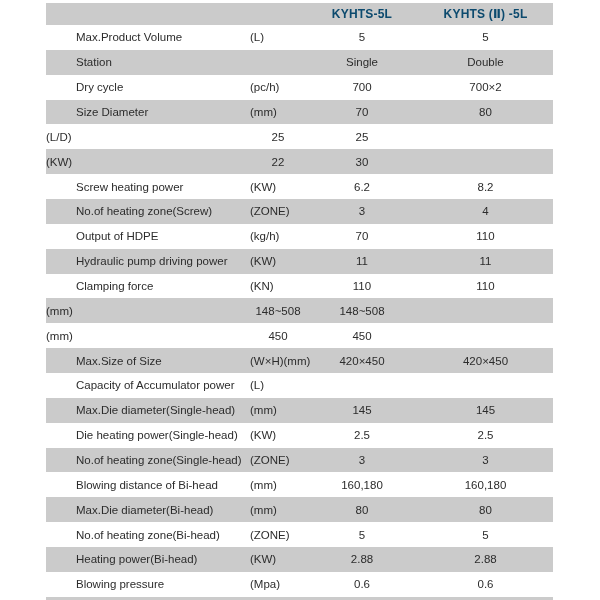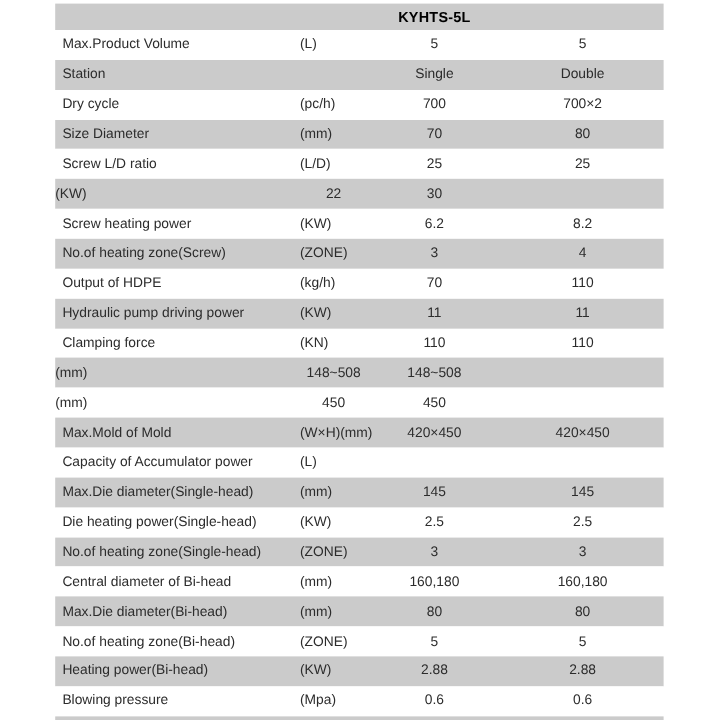--- a/index.html
+++ b/index.html
@@ -16,38 +16,39 @@
   .row{
     display:grid;
     grid-template-columns:204px 56px 112px 135px;
     align-items:center;
     height:24.87px;
     background:var(--plain,#ffffff);
     font-size:11.5px;
   }
   .row.shade{background:var(--shade,#cbcbcb);}
   .row.header{height:22px;background:var(--shade,#cbcbcb);}
-  .c1{padding-left:6px;text-align:left;white-space:nowrap;}
+  .c1{padding-left:6px;text-align:left;white-space:nowrap;margin-left:24px;}
   .c2{text-align:left;white-space:nowrap;}
   .c3,.c4{text-align:center;white-space:nowrap;}
-  .model{font-weight:700;font-size:12px;color:#000000;letter-spacing:.2px;}
+  .model{font-weight:700;font-size:12px;color:#0c4a6e;letter-spacing:.2px;}
   .bottom-sliver{
     height:3px;background:var(--shade,#cbcbcb);
   }
 </style>
 </head>
 <body>
 
 <div class="page">
   <div class="spec-table">
 
     <div class="row header">
       <div class="c1"></div>
       <div class="c2"></div>
       <div class="c3 model">KYHTS-5L</div>
+      <div class="c4 model">KYHTS (Ⅱ) -5L</div>
     </div>
 
     <div id="rows">
   <div class="row">
     <div class="c1">Max.Product Volume</div>
     <div class="c2">(L)</div>
     <div class="c3">5</div>
     <div class="c4">5</div>
   </div>
 
@@ -66,21 +67,20 @@
   </div>
 
   <div class="row shade">
     <div class="c1">Size Diameter</div>
     <div class="c2">(mm)</div>
     <div class="c3">70</div>
     <div class="c4">80</div>
   </div>
 
   <div class="row">
-    <div class="c1">Screw L/D ratio</div>
     <div class="c2">(L/D)</div>
     <div class="c3">25</div>
     <div class="c4">25</div>
   </div>
 
   <div class="row shade">
     <div class="c2">(KW)</div>
     <div class="c3">22</div>
     <div class="c4">30</div>
   </div>
@@ -126,21 +126,21 @@
     <div class="c4">148~508</div>
   </div>
 
   <div class="row">
     <div class="c2">(mm)</div>
     <div class="c3">450</div>
     <div class="c4">450</div>
   </div>
 
   <div class="row shade">
-    <div class="c1">Max.Mold of Mold</div>
+    <div class="c1">Max.Size of Size</div>
     <div class="c2">(W×H)(mm)</div>
     <div class="c3">420×450</div>
     <div class="c4">420×450</div>
   </div>
 
   <div class="row">
     <div class="c1">Capacity of Accumulator power</div>
     <div class="c2">(L)</div>
     <div class="c3"></div>
     <div class="c4"></div>
@@ -161,21 +161,21 @@
   </div>
 
   <div class="row shade">
     <div class="c1">No.of heating zone(Single-head)</div>
     <div class="c2">(ZONE)</div>
     <div class="c3">3</div>
     <div class="c4">3</div>
   </div>
 
   <div class="row">
-    <div class="c1">Central diameter of Bi-head</div>
+    <div class="c1">Blowing distance of Bi-head</div>
     <div class="c2">(mm)</div>
     <div class="c3">160,180</div>
     <div class="c4">160,180</div>
   </div>
 
   <div class="row shade">
     <div class="c1">Max.Die diameter(Bi-head)</div>
     <div class="c2">(mm)</div>
     <div class="c3">80</div>
     <div class="c4">80</div>

